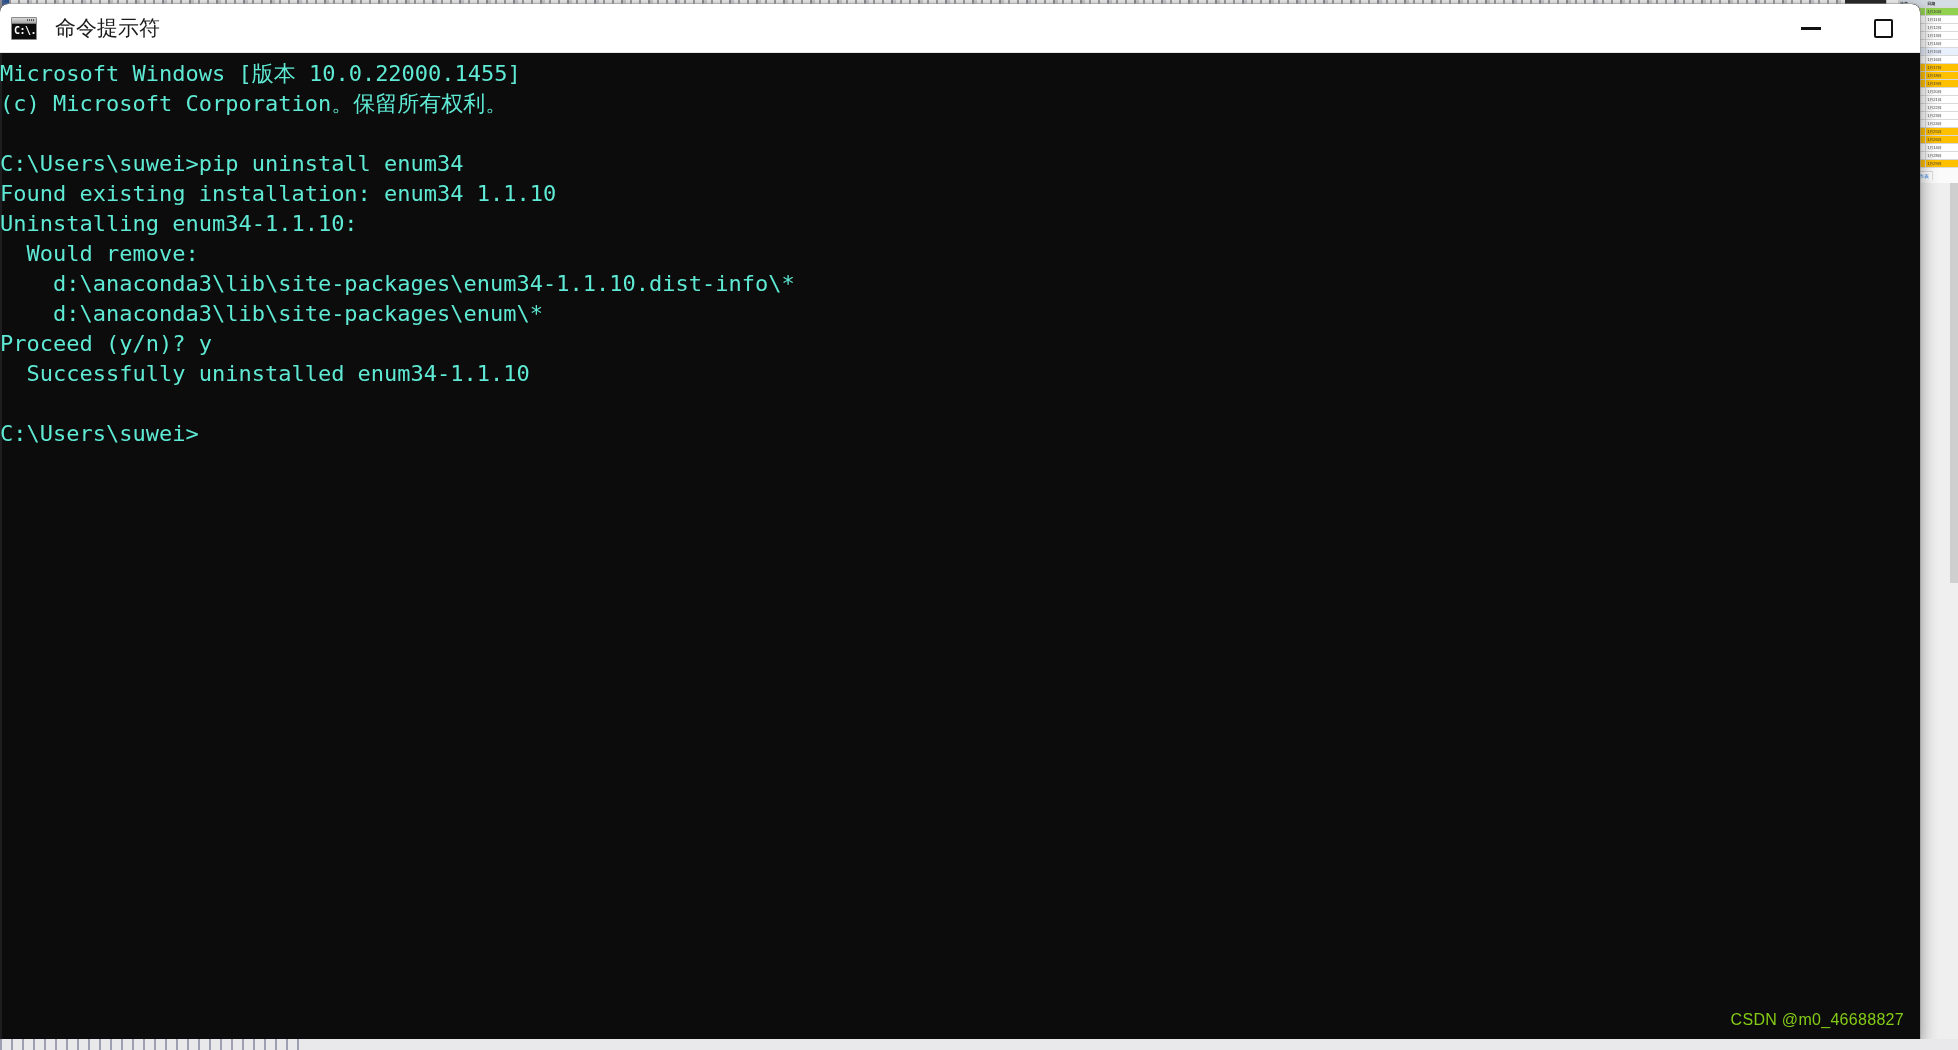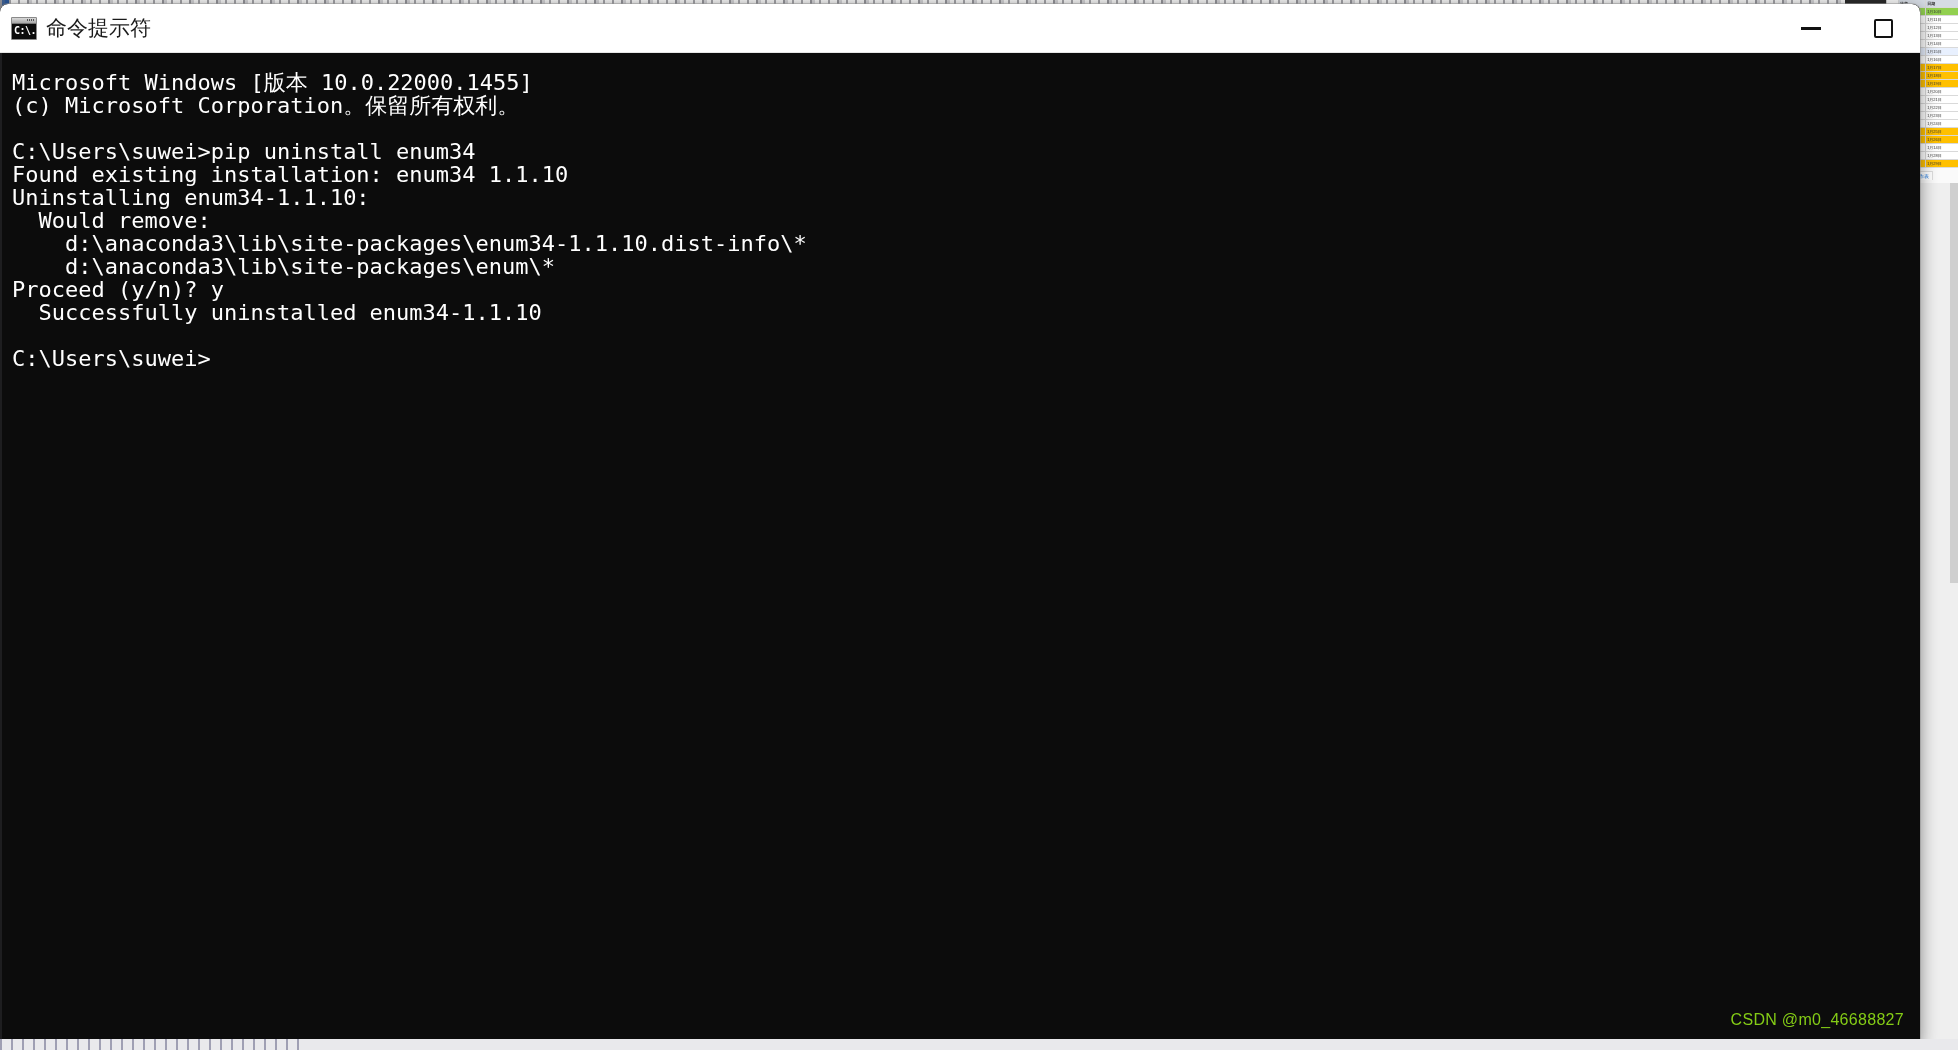--- a/index.html
+++ b/index.html
@@ -202,21 +202,21 @@
     position: absolute;
     left: 2px; top: 6px;
     color: #ffffff;
     font-family: "DejaVu Sans Mono", monospace;
     font-size: 10px;
     font-weight: bold;
     letter-spacing: -0.5px;
     line-height: 13px;
   }
   #titlebar .title-text {
-    margin-left: 9px;
+    margin-left: 18px;
     font-size: 21px;
     color: #1a1a1a;
     font-family: "Liberation Sans", sans-serif;
     white-space: nowrap;
   }
   #titlebar .spacer { flex: 1 1 auto; }
   .win-btn {
     width: 73px;
     height: 47px;
     display: flex;
@@ -245,26 +245,26 @@
   #console {
     position: relative;
     height: 994px;
     background: #0c0c0c;
     overflow: hidden;
   }
   #console-text {
     position: absolute;
     left: 0px;
     top: 6px;
-    margin: 12px;
+    margin: 0;
     padding: 0;
-    color: #ffffff;
+    color: #5eead4;
     font-family: "DejaVu Sans Mono", "Liberation Mono", monospace;
     font-size: 22px;
-    line-height: 23px;
+    line-height: 30px;
     white-space: pre;
     letter-spacing: 0px;
   }
   #cursor {
     position: absolute;
     left: 194px;
     top: 456px;
     width: 11px;
     height: 24px;
     background: transparent;

